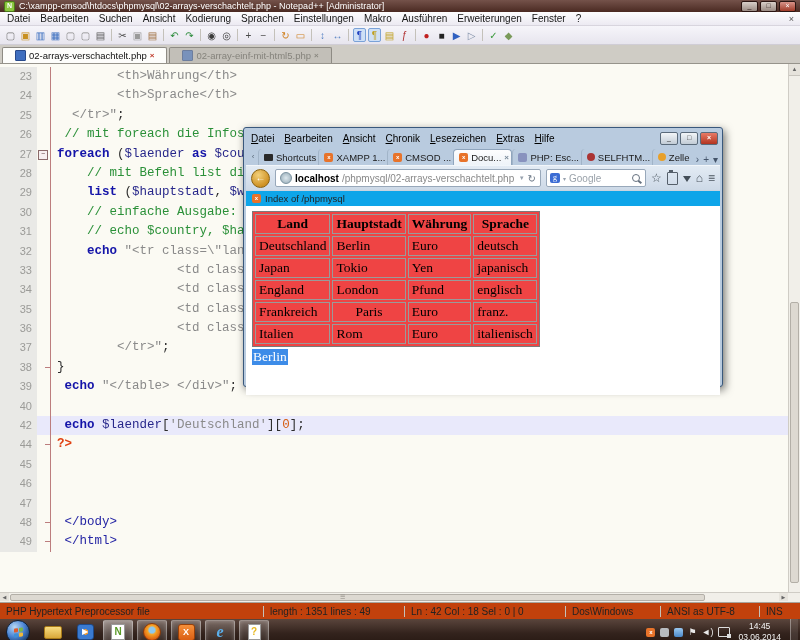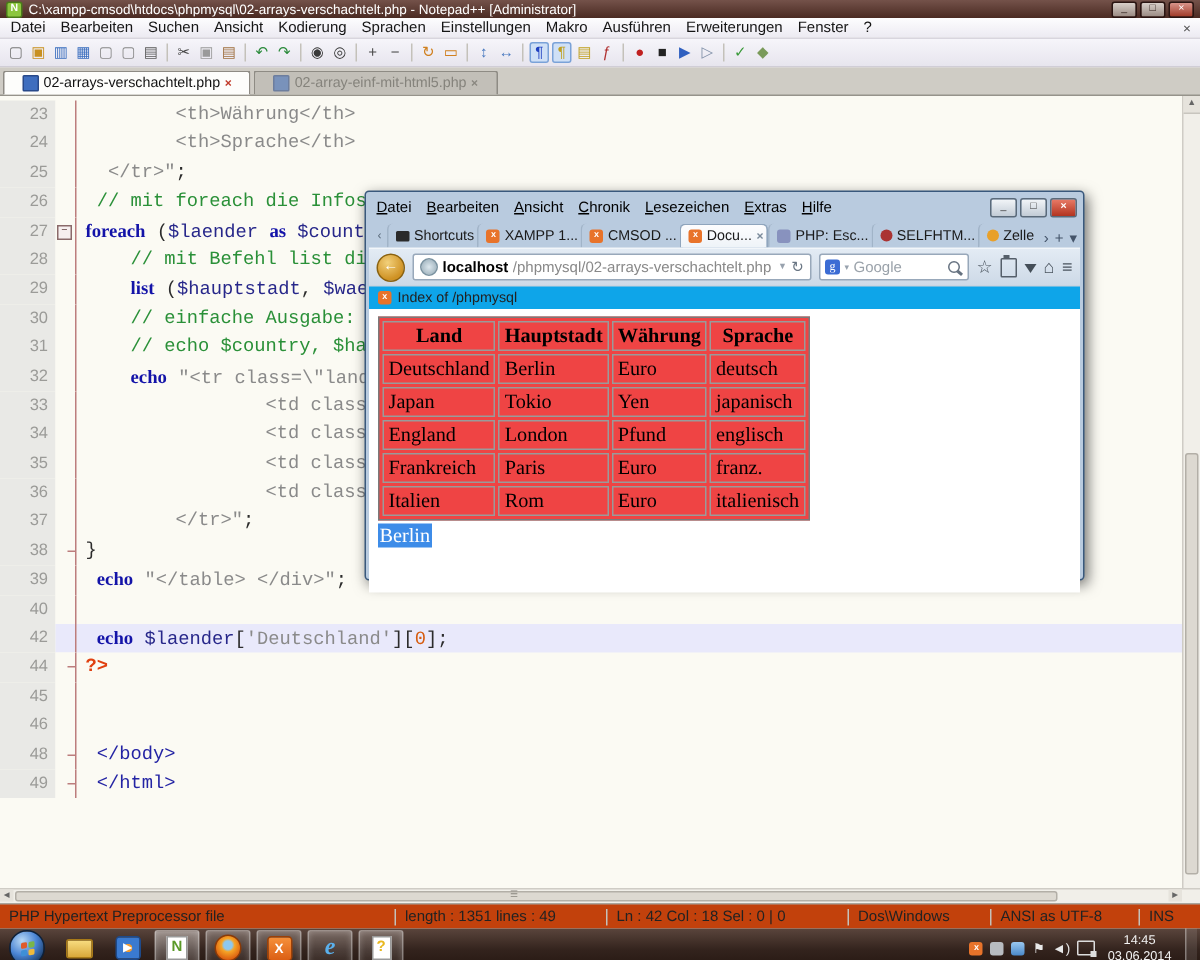--- a/index.html
+++ b/index.html
@@ -41,21 +41,21 @@
   .code-row{display:flex;height:19.4px;line-height:19.4px;font-family:"Liberation Mono",monospace;
             font-size:12.5px;white-space:pre;}
   .gut{width:32px;background:#e9e9e6;color:#9b9b98;text-align:right;padding-right:5px;font-size:11px;
        font-family:"Liberation Sans",sans-serif;flex:none;}
   .fold{width:13px;flex:none;position:relative;border-right:1px solid #bc7d7d;background:#fbfaf3;}
   .fold .fbox{position:absolute;right:2px;top:5px;width:8px;height:8px;border:1px solid #8a6a6a;background:#f6efef;
               font-size:7px;line-height:7px;text-align:center;color:#5a3a3a;}
   .fold .ftick{position:absolute;right:0;top:9px;width:5px;height:1px;background:#bc7d7d;}
   .codetxt{padding-left:6px;flex:1;}
   .code-row.cur .codetxt, .code-row.cur .fold{background:#e9e9fb;}
-  .seg-kw{color:#1313a8;font-weight:bold;font-family:Liberation Serif, serif;}
+  .seg-kw{color:#1313a8;font-weight:bold;}
   .seg-str{color:#8a8a8a;}
   .seg-com{color:#2a9038;}
   .seg-var{color:#27278a;}
   .seg-num{color:#d65c10;}
   .seg-def{color:#2c2c2c;}
   .seg-red{color:#e04010;font-weight:bold;}
   .seg-tag{color:#2424a4;}
   .vscroll{position:absolute;right:0;top:0;bottom:0;width:11px;background:#f1efe9;border-left:1px solid #cfccc5;}
   .vs-arrow{height:11px;font-size:6px;text-align:center;line-height:11px;color:#666;background:#e6e3dc;border-bottom:1px solid #c8c5be;}
   .vs-thumb{position:absolute;left:1px;right:1px;top:45%;height:53%;background:#ddd9d1;border:1px solid #b3afa7;border-radius:2px;}
@@ -264,20 +264,21 @@
         <div class="code-row"><span class="gut">35</span><span class="fold"></span><span class="codetxt"><span class="seg-str">                &lt;td class=\"c\"&gt;$waehrung&lt;/td&gt;</span></span></div>
         <div class="code-row"><span class="gut">36</span><span class="fold"></span><span class="codetxt"><span class="seg-str">                &lt;td class=\"d\"&gt;$sprache&lt;/td&gt;</span></span></div>
         <div class="code-row"><span class="gut">37</span><span class="fold"></span><span class="codetxt"><span class="seg-str">        &lt;/tr&gt;"</span><span class="seg-def">;</span></span></div>
         <div class="code-row"><span class="gut">38</span><span class="fold"><span class="ftick"></span></span><span class="codetxt"><span class="seg-def">}</span></span></div>
         <div class="code-row"><span class="gut">39</span><span class="fold"></span><span class="codetxt"><span class="seg-def"> </span><span class="seg-kw">echo</span><span class="seg-def"> </span><span class="seg-str">"&lt;/table&gt; &lt;/div&gt;"</span><span class="seg-def">;</span></span></div>
         <div class="code-row"><span class="gut">40</span><span class="fold"></span><span class="codetxt"></span></div>
         <div class="code-row cur"><span class="gut">42</span><span class="fold"></span><span class="codetxt"><span class="seg-def"> </span><span class="seg-kw">echo</span><span class="seg-def"> </span><span class="seg-var">$laender</span><span class="seg-def">[</span><span class="seg-str">'Deutschland'</span><span class="seg-def">][</span><span class="seg-num">0</span><span class="seg-def">];</span></span></div>
         <div class="code-row"><span class="gut">44</span><span class="fold"><span class="ftick"></span></span><span class="codetxt"><span class="seg-red">?&gt;</span></span></div>
         <div class="code-row"><span class="gut">45</span><span class="fold"></span><span class="codetxt"></span></div>
         <div class="code-row"><span class="gut">46</span><span class="fold"></span><span class="codetxt"></span></div>
+        <div class="code-row"><span class="gut">47</span><span class="fold"></span><span class="codetxt"></span></div>
         <div class="code-row"><span class="gut">48</span><span class="fold"><span class="ftick"></span></span><span class="codetxt"><span class="seg-def"> </span><span class="seg-tag">&lt;/body&gt;</span></span></div>
         <div class="code-row"><span class="gut">49</span><span class="fold"><span class="ftick"></span></span><span class="codetxt"><span class="seg-def"> </span><span class="seg-tag">&lt;/html&gt;</span></span></div>
       </div>
     <div class="vscroll">
       <div class="vs-arrow">▲</div>
       <div class="vs-thumb"></div>
     </div>
   </div>
 
   <div class="hscroll">
@@ -449,21 +450,21 @@
               <td style="width: 56px;">japanisch</td>
             </tr>
             <tr>
               <td style="width: 64px;">England</td>
               <td style="width: 62px;">London</td>
               <td style="width: 54px;">Pfund</td>
               <td style="width: 56px;">englisch</td>
             </tr>
             <tr>
               <td style="width: 64px;">Frankreich</td>
-              <td style="width: 62px;">Paris</td>
+              <td style="width: 62px; text-align: center;">Paris</td>
               <td style="width: 54px;">Euro</td>
               <td style="width: 56px;">franz.</td>
             </tr>
             <tr>
               <td style="width: 64px;">Italien</td>
               <td style="width: 62px;">Rom</td>
               <td style="width: 54px;">Euro</td>
               <td style="width: 56px;">italienisch</td>
             </tr>
           </tbody>

